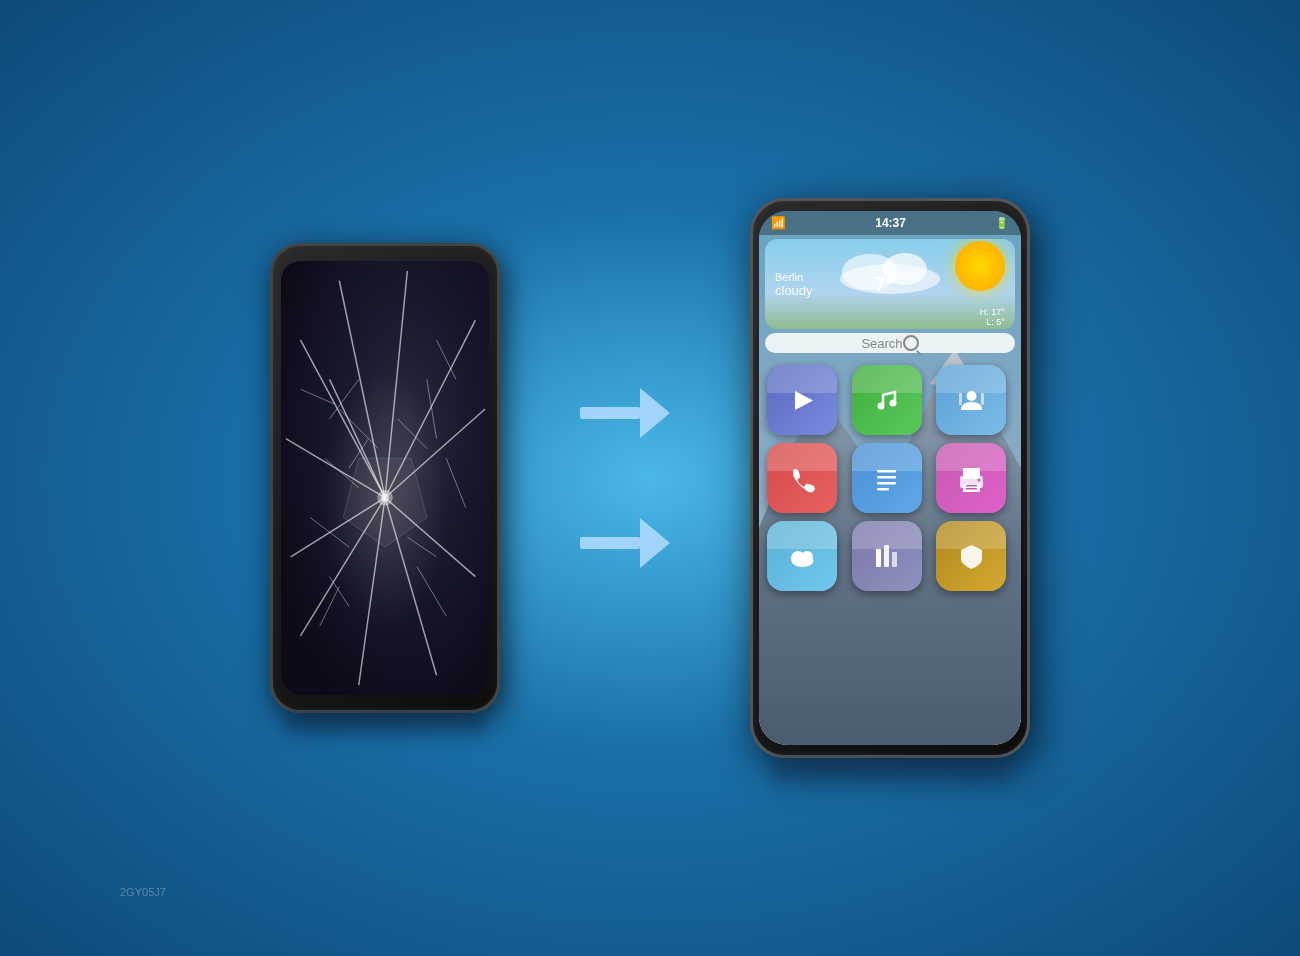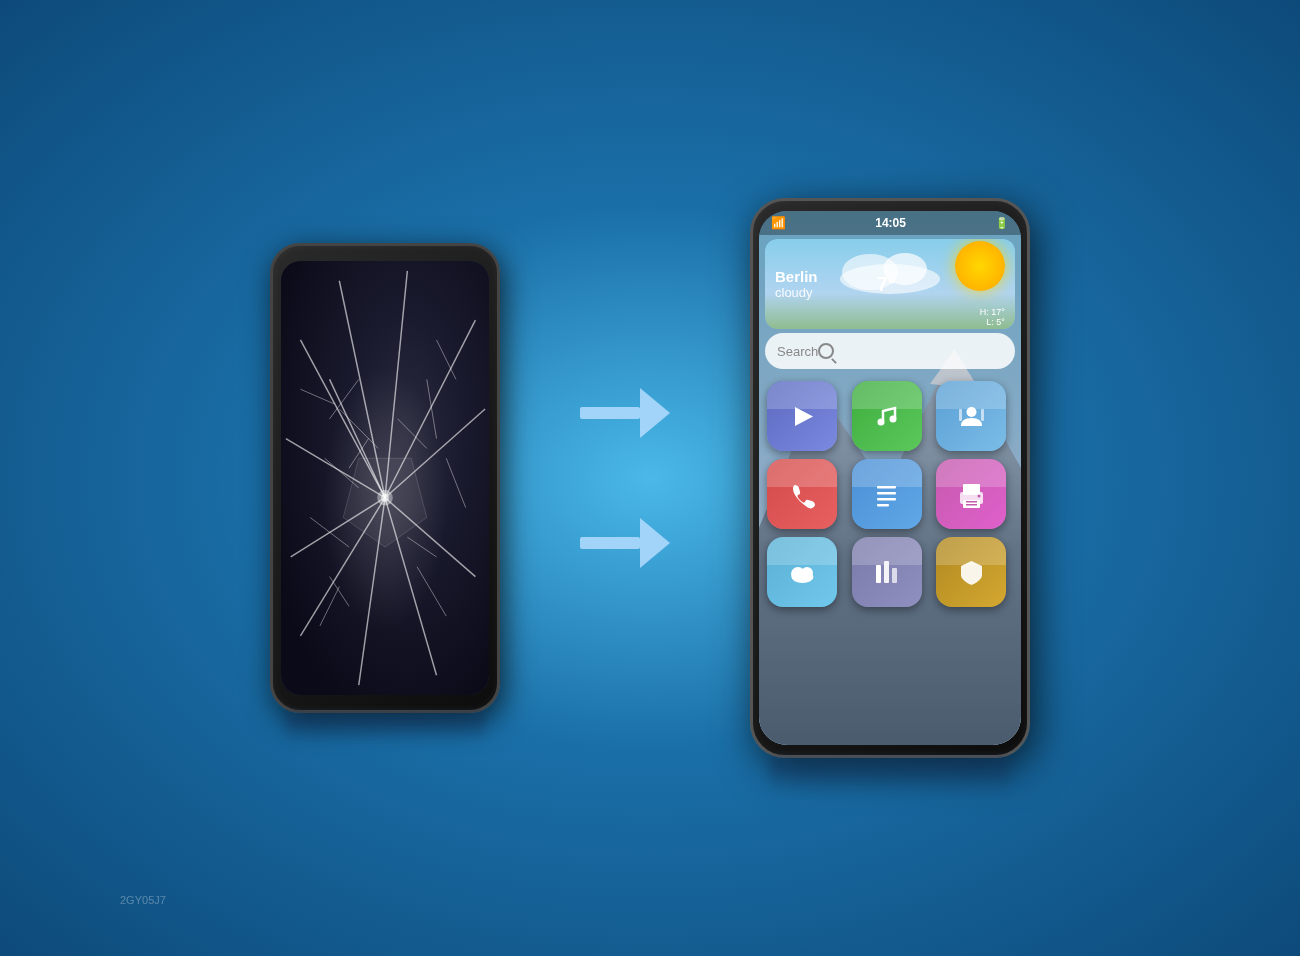--- a/index.html
+++ b/index.html
@@ -154,22 +154,22 @@
       border-radius: 12px;
     }
 
     .weather-info {
       position: relative;
       z-index: 1;
       color: white;
     }
 
     .weather-city {
-      font-size: 15px;
-      font-weight: bold;
+      font-size: 11px;
+      font-weight: normal;
     }
 
     .weather-desc {
       font-size: 13px;
       opacity: 0.9;
     }
 
     .weather-temp {
       position: relative;
       z-index: 1;
@@ -197,22 +197,22 @@
     }
 
     
     .search-bar {
       margin: 4px 6px;
       background: rgba(255,255,255,0.85);
       border-radius: 20px;
       padding: 0 12px;
       display: flex;
       align-items: center;
-      justify-content: flex-start;
-      height: 36px;
+      justify-content: center;
+      height: 20px;
     }
 
     .search-text {
       color: #888;
       font-size: 13px;
     }
 
     .search-icon-circle {
       width: 16px;
       height: 16px;
@@ -290,21 +290,21 @@
       left: 50%;
       transform: translateX(-50%);
       width: 240px;
       height: 35px;
       background: linear-gradient(to bottom, rgba(20,50,90,0.5), transparent);
       filter: blur(5px);
     }
 
     .watermark {
       position: absolute;
-      bottom: 2px;
+      bottom: 10px;
       left: 20px;
       color: rgba(255,255,255,0.3);
       font-size: 11px;
     }
   </style>
 </head>
 <body>
 
 <div class="scene">
 
@@ -398,21 +398,21 @@
           <polygon points="0,320 60,180 130,280 200,140 268,260 268,540 0,540" fill="url(#mountGrad)"></polygon>
 
           <polygon points="60,180 80,210 40,210" fill="white" opacity="0.9"></polygon>
           <polygon points="200,140 225,180 175,175" fill="white" opacity="0.9"></polygon>
 
           <rect width="268" height="540" fill="rgba(10,30,60,0.25)"></rect>
         </svg>
 
         <div class="status-bar" style="position:relative;z-index:2;">
           <span style="font-size:12px;">📶</span>
-          <span style="font-weight:bold;font-size:12px;">14:05</span>
+          <span style="font-weight:bold;font-size:12px;">14:37</span>
           <span style="font-size:11px;">🔋</span>
         </div>
 
         <div class="weather-widget" style="position:relative;z-index:2;">
           <div class="weather-bg"></div>
 
           <svg style="position:absolute;top:5px;left:50%;transform:translateX(-50%);z-index:0;" width="160" height="50" viewBox="0 0 160 50">
             <ellipse cx="80" cy="35" rx="50" ry="15" fill="rgba(255,255,255,0.6)"></ellipse>
             <ellipse cx="60" cy="28" rx="28" ry="18" fill="rgba(255,255,255,0.6)"></ellipse>
             <ellipse cx="95" cy="25" rx="22" ry="16" fill="rgba(255,255,255,0.7)"></ellipse>

